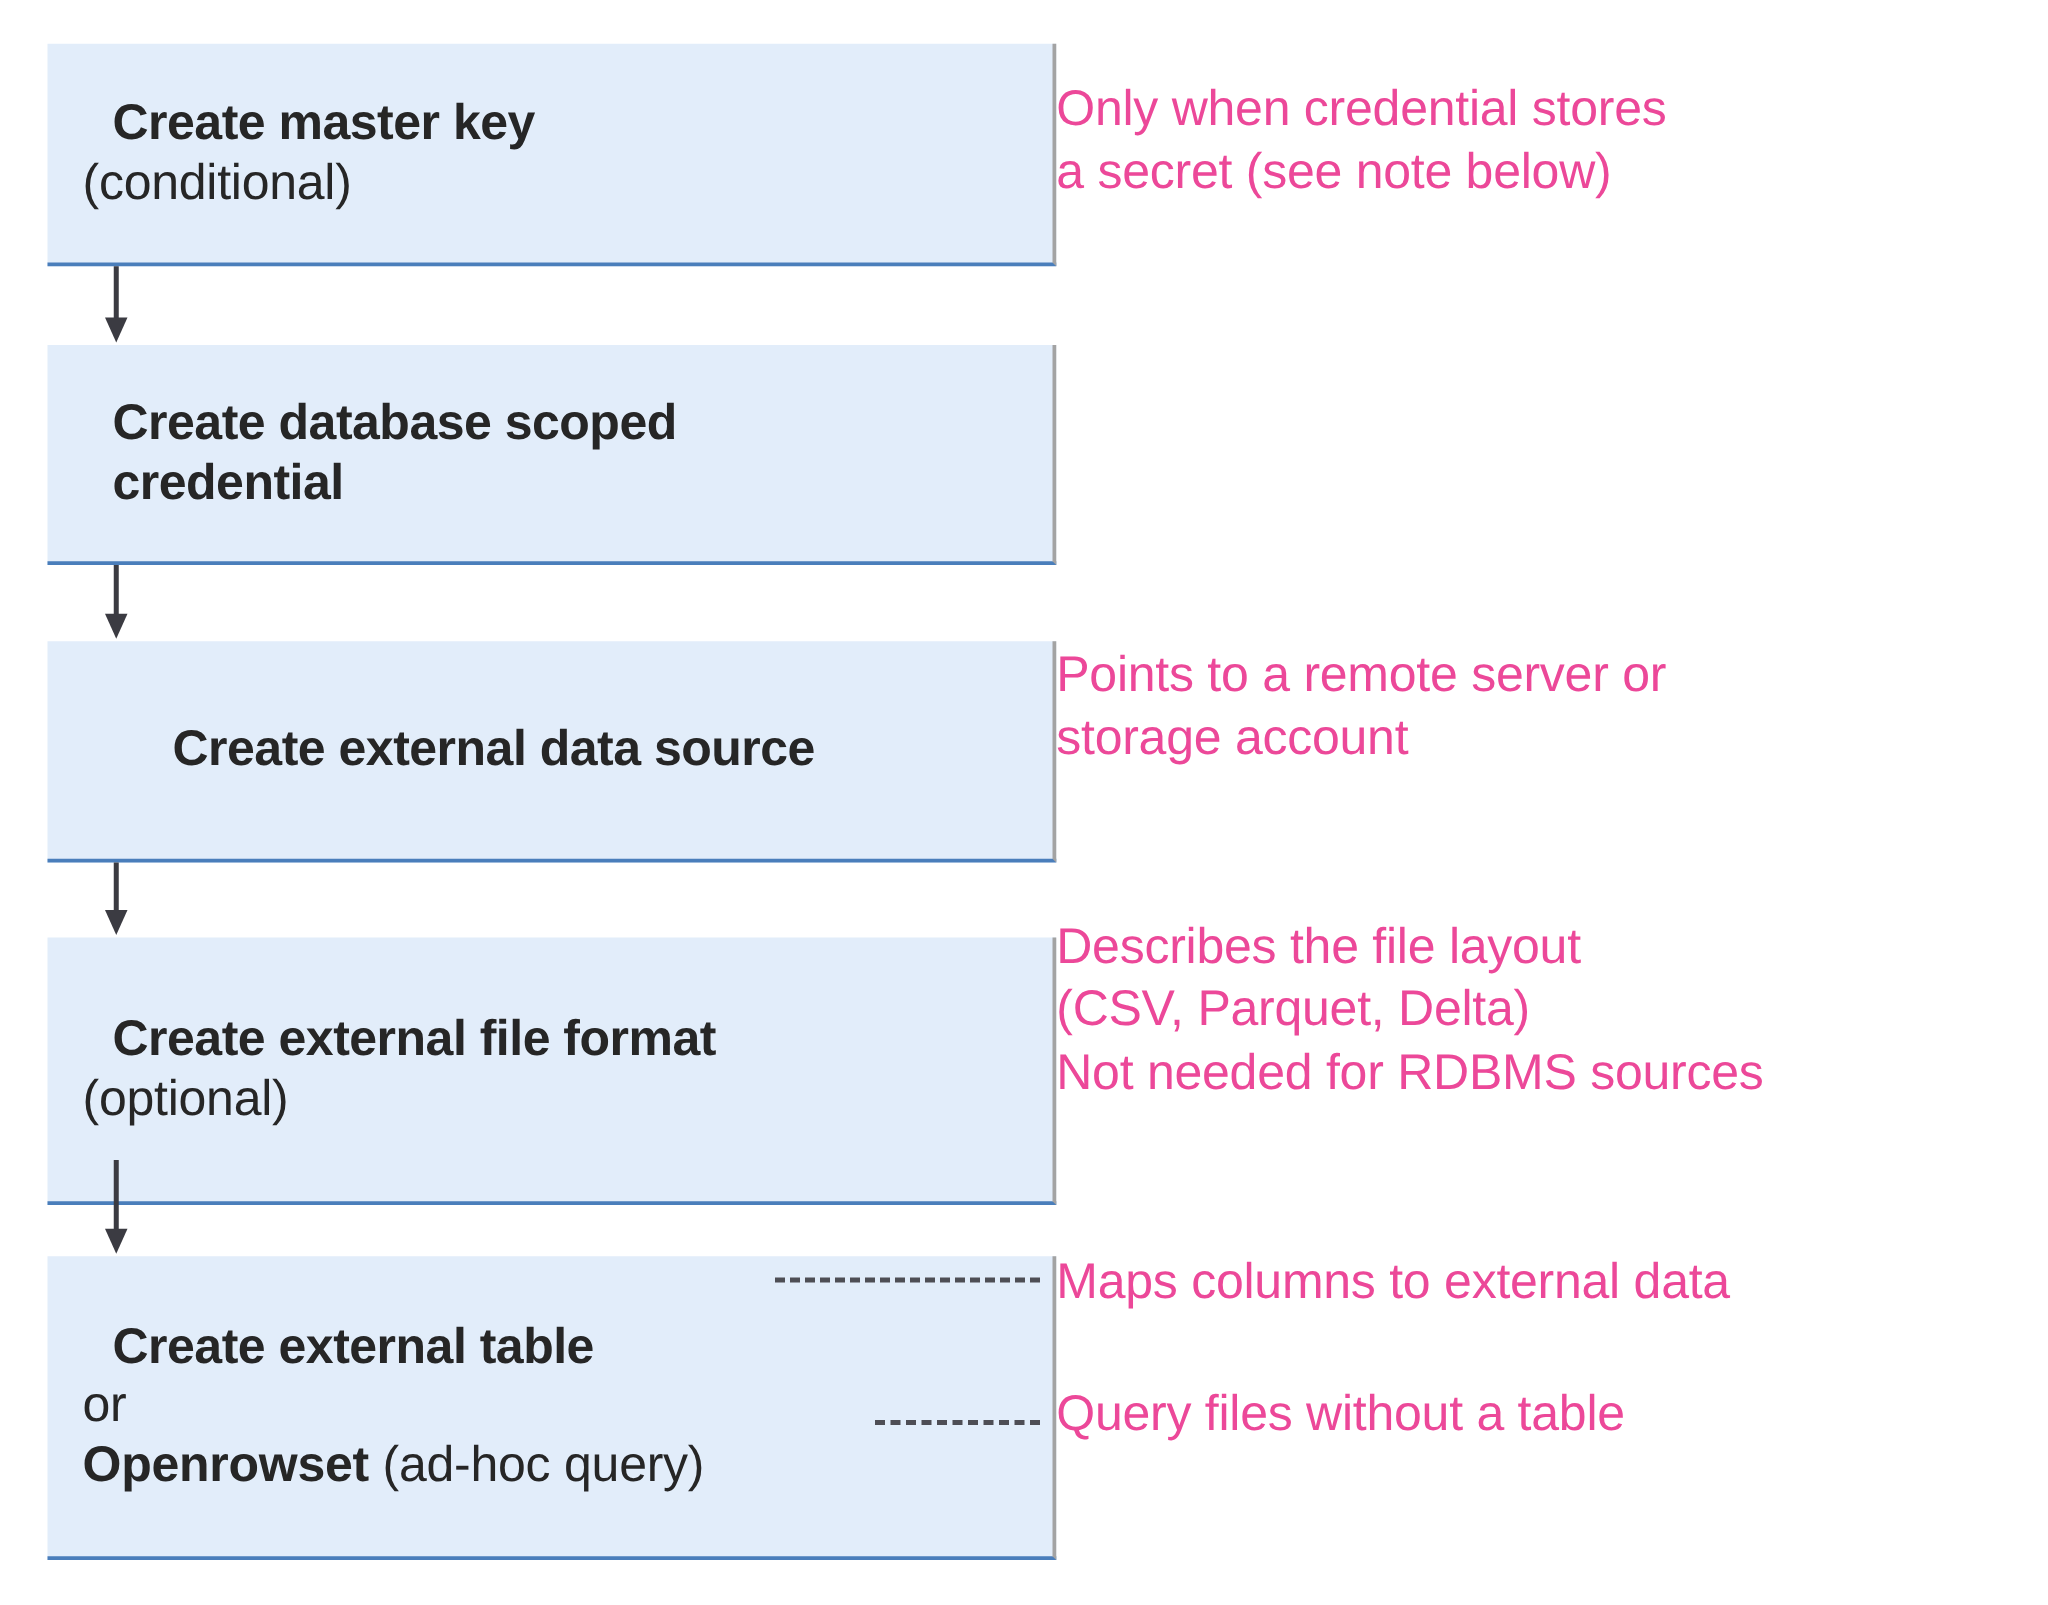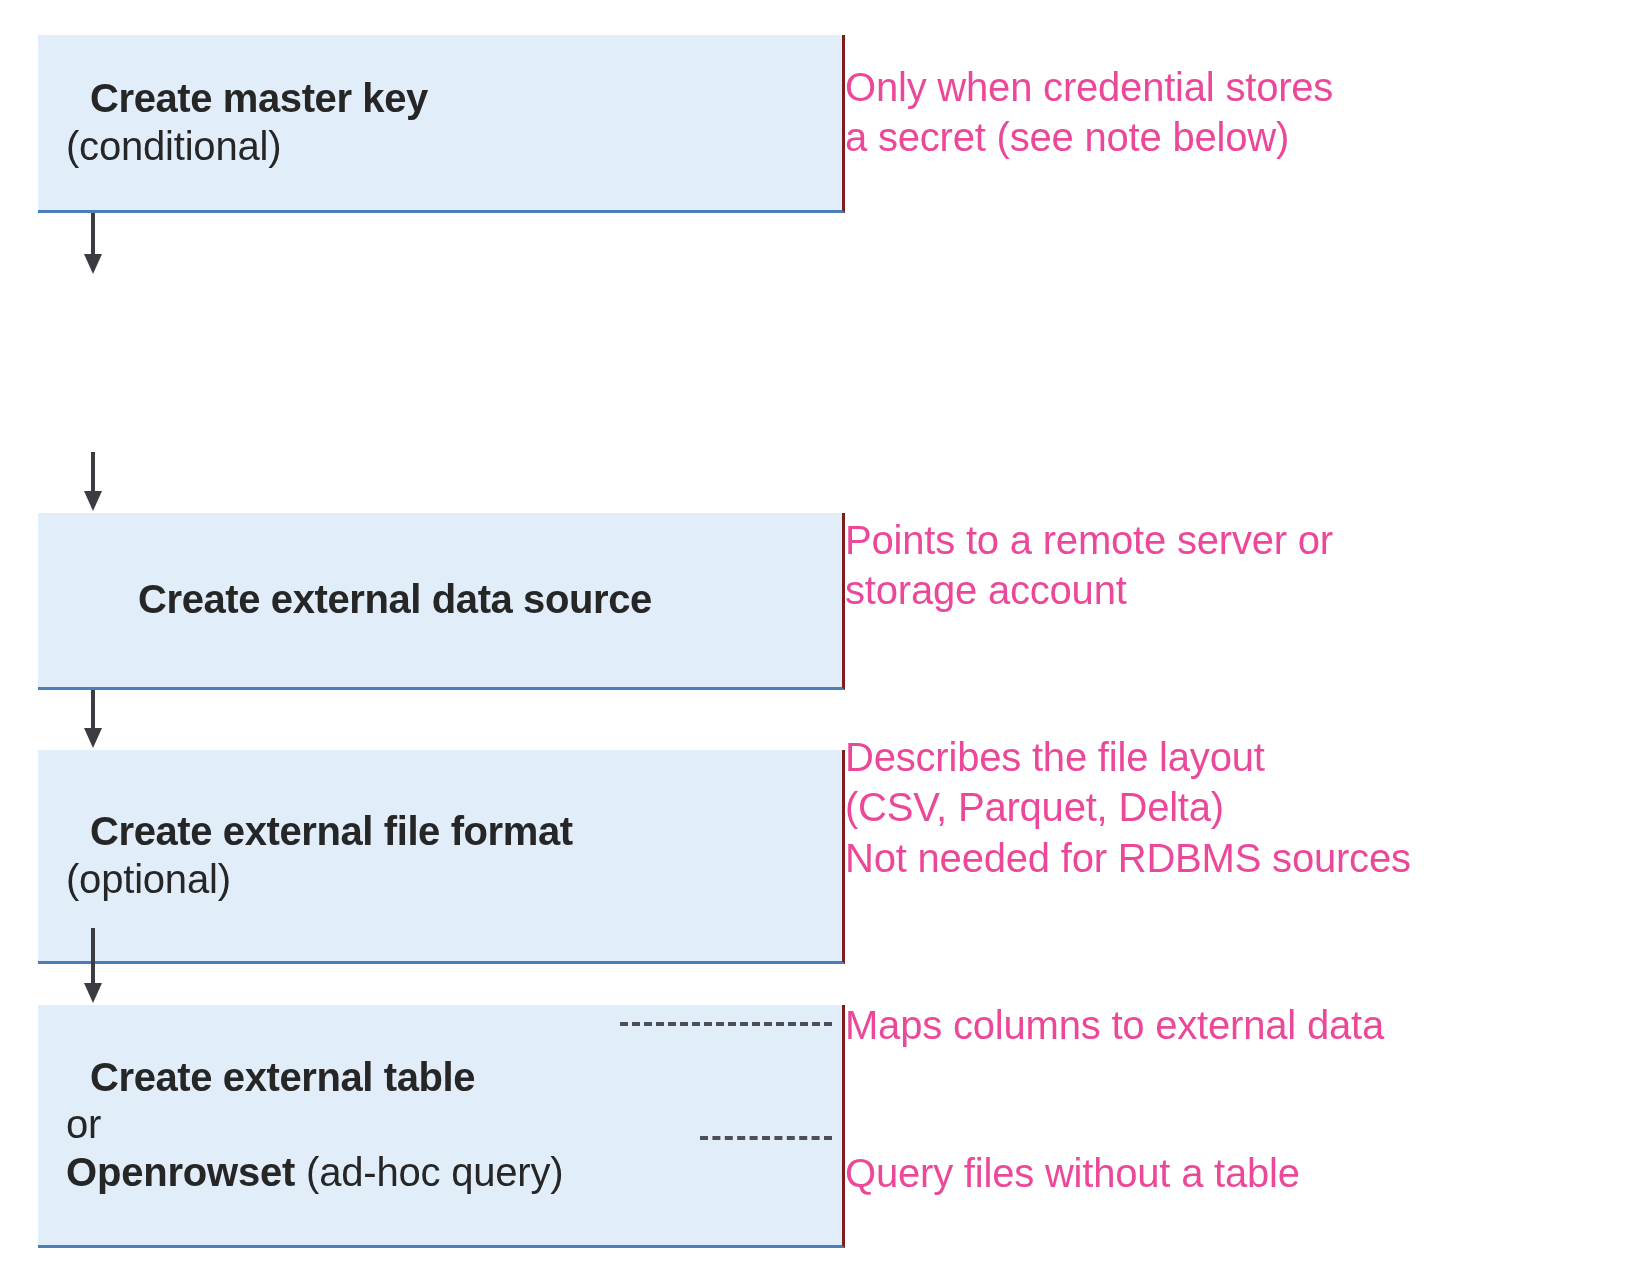--- a/index.html
+++ b/index.html
@@ -19,21 +19,21 @@
     width: 1638px;
     height: 1284px;
   }
 
   
   .step-box {
     position: absolute;
     left: 38px;
     width: 807px;
     background: #e2edfa;
-    border-right: 3px solid #7f1d1d;
+    border-right: 3px solid #a3a3a3;
     border-bottom: 3px solid #4a7ebb;
     box-sizing: border-box;
     display: flex;
     flex-direction: column;
     justify-content: center;
   }
   .step-title {
     font-weight: bold;
     font-size: 40px;
     line-height: 1.18;
@@ -101,21 +101,21 @@
     line-height: 1.26;
     letter-spacing: -0.2px;
     color: #ec4899;
     white-space: pre-line;
   }
   #note-master-key     { top: 62px;  }
   #note-scoped-cred    { top: 294px; }
   #note-data-source    { top: 515px; }
   #note-file-format    { top: 732px; }
   #note-external-table { top: 1000px; }
-  #note-openrowset     { top: 1148px; }
+  #note-openrowset     { top: 1106px; }
 
   
   .dash-link {
     position: absolute;
     height: 0;
     border-top: 4px dashed #4e4e55;
   }
   #dash-table     { left: 620px; top: 1022px; width: 212px; }
   #dash-openrowset{ left: 700px; top: 1136px; width: 132px; }
 </style>
@@ -129,20 +129,24 @@
     <div class="step-sub">(conditional)</div>
   </div>
   <div class="note" id="note-master-key">Only when credential stores
 a secret (see note below)</div>
 
   <div class="arrow" id="arrow-1">
     <div class="stem"></div>
     <div class="head"></div>
   </div>
 
+  <div class="step-box" id="box-scoped-cred">
+    <div class="step-title">Create database scoped
+credential</div>
+  </div>
 
   <div class="arrow" id="arrow-2">
     <div class="stem"></div>
     <div class="head"></div>
   </div>
 
   <div class="step-box" id="box-data-source">
     <div class="step-title">Create external data source</div>
   </div>
   <div class="note" id="note-data-source">Points to a remote server or

